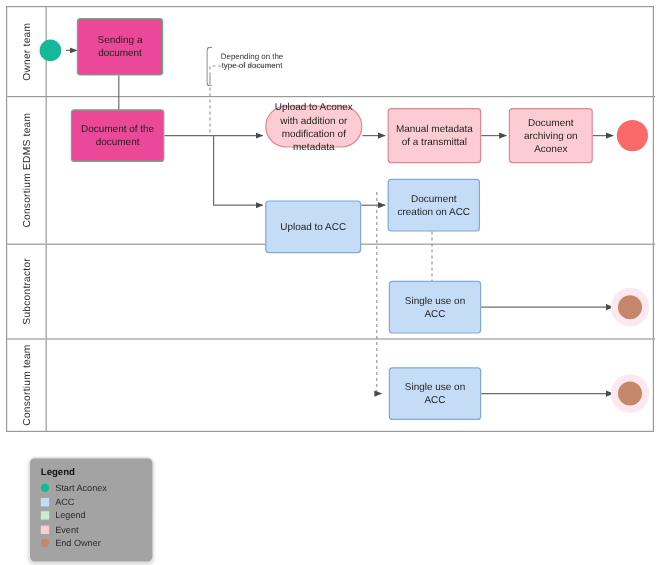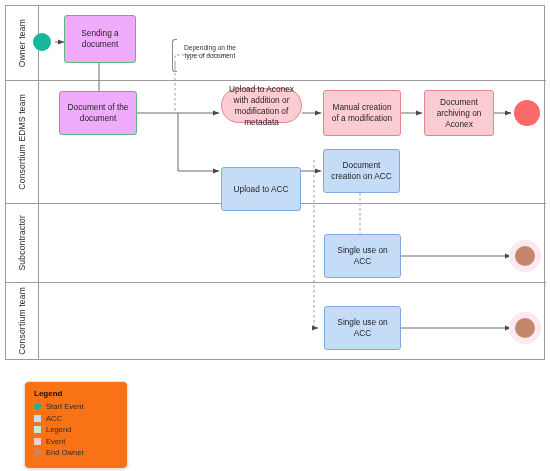--- a/index.html
+++ b/index.html
@@ -22,40 +22,40 @@
 
   
   #wires{position:absolute;left:0;top:0;width:550px;height:471px;
          pointer-events:none;}
 
   
   .task{position:absolute;box-sizing:border-box;border-radius:3px;
         display:flex;align-items:center;justify-content:center;
         text-align:center;font-size:8.3px;line-height:11px;color:#1f1f1f;
         padding:3px 5px;}
-  .t-unifier{background:#f0abfc;border:1px solid #5bb97a;}
+  .t-unifier{background:#ec4899;border:1px solid #5bb97a;}
   .t-aconex {background:#fbcdd2;border:1px solid #e8848f;}
   .t-acc    {background:#c5dcf7;border:1px solid #7fa9dd;}
 
   
   .ev{position:absolute;border-radius:50%;}
   .ev-start{background:#16b89a;}
   .ev-end-aconex{background:#fb6a6a;}
   .ev-end-acc{background:#c4876b;box-shadow:0 0 0 6px #fde8f0;}
 
   
   .anno{position:absolute;font-size:6.6px;line-height:8.4px;color:#333;
         text-align:center;width:64px;}
   .brace{position:absolute;width:5px;box-sizing:border-box;
          border:1px solid #8a8a8a;border-right:none;
          border-top-left-radius:3px;border-bottom-left-radius:3px;}
 
   
   .legend{position:absolute;left:24px;top:381px;width:84px;
-          background:#f97316;border:1px solid #e2e2e2;border-radius:5px;
+          background:#a3a3a3;border:1px solid #e2e2e2;border-radius:5px;
           box-shadow:0 1px 3px rgba(0,0,0,.13);padding:7px 9px 8px 9px;}
   .legend h4{margin:0 0 4px 0;font-size:8px;color:#111;font-weight:bold;}
   .lg-row{display:flex;align-items:center;margin:2.5px 0;}
   .sw{width:7px;height:7px;margin-right:5px;flex:0 0 auto;}
   .sw.circle{border-radius:50%;}
   .lg-row span{font-size:7.6px;color:#2b2b2b;}
 </style>
 </head>
 <body>
 
@@ -135,21 +135,21 @@
 
   <div class="task t-unifier" style="left:59px;top:91px;width:78px;height:44px;">
     <span>Document of the document</span>
   </div>
 
   <div class="task t-aconex" style="left:221px;top:88px;width:81px;height:35px;border-radius:25px;">
     <span>Upload to Aconex with addition or modification of metadata</span>
   </div>
 
   <div class="task t-aconex" style="left:323px;top:90px;width:78px;height:46px;">
-    <span>Manual creation of a modification</span>
+    <span>Manual metadata of a transmittal</span>
   </div>
 
   <div class="task t-aconex" style="left:424px;top:90px;width:70px;height:46px;justify-content:flex-end;">
     <span>Document archiving on Aconex</span>
   </div>
 
   <div class="task t-acc" style="left:221px;top:149px;width:80px;height:44px;margin-top:18px;">
     <span>Upload to ACC</span>
   </div>
 
@@ -174,21 +174,21 @@
   <div class="ev ev-end-acc" style="left:515px;top:318px;width:20px;height:20px;"></div>
 
   <div class="brace" style="left:172px;top:39px;height:33px;"></div>
   <div class="anno" style="left:178px;top:44px;">Depending on the type of document</div>
 
   <div class="legend">
     <h4>Legend</h4>
 
     <div class="lg-row">
       <i class="sw circle" style="background:#16b89a;"></i>
-      <span>Start Event</span>
+      <span>Start Aconex</span>
     </div>
     <div class="lg-row">
       <i class="sw" style="background:#c5dcf7;"></i>
       <span>ACC</span>
     </div>
     <div class="lg-row">
       <i class="sw" style="background:#c8ecd2;"></i>
       <span>Legend</span>
     </div>
     <div class="lg-row">

